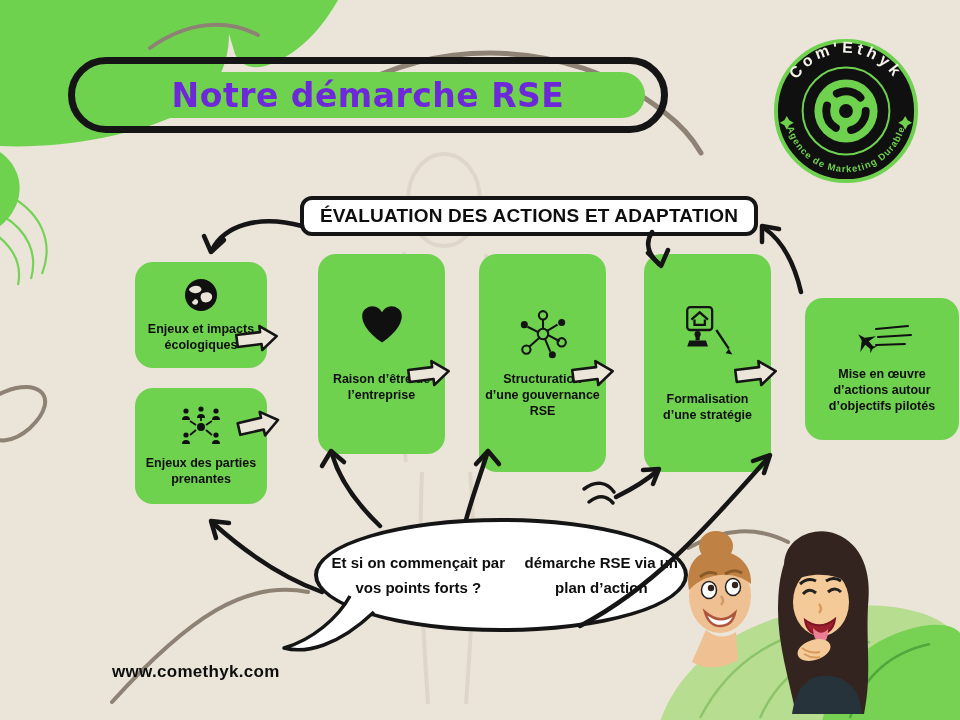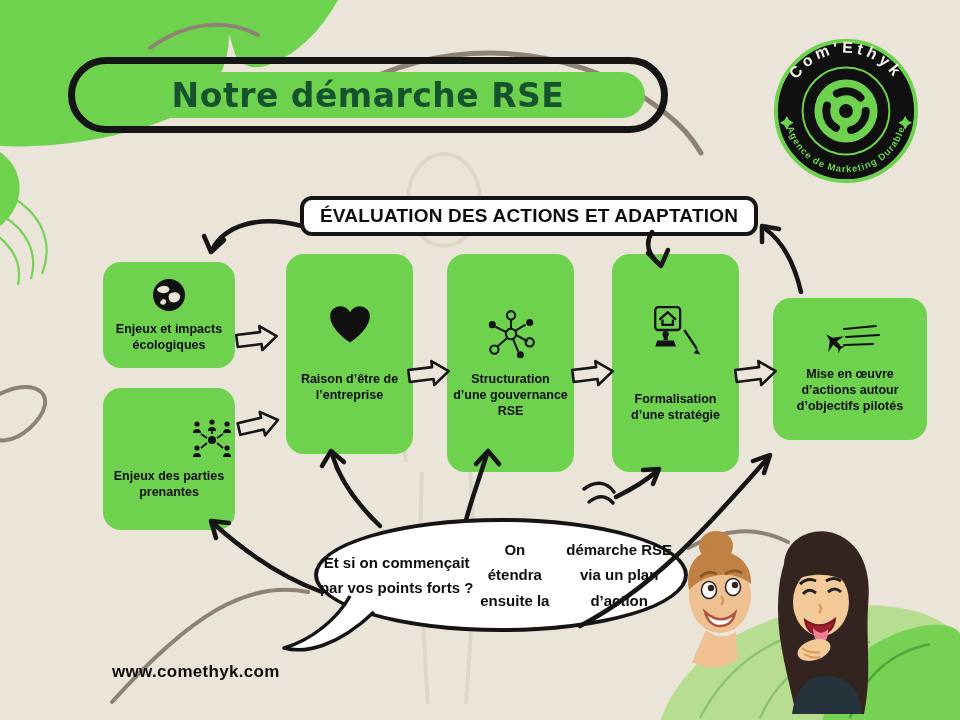--- a/index.html
+++ b/index.html
@@ -25,45 +25,46 @@
     position: absolute; left: 68px; top: 57px; width: 600px; height: 76px;
     border: 7px solid #151515; border-radius: 40px; z-index: 2;
   }
   .title-green {
     position: absolute; left: 16px; top: 8px; width: 554px; height: 46px;
     background: #6fd24f; border-radius: 24px;
     display: flex; align-items: center; justify-content: center;
   }
   .title-green h1 {
     font-family: "DejaVu Sans", sans-serif;
-    font-size: 33px; font-weight: bold; letter-spacing: 0.5px; color: #14532d;
+    font-size: 33px; font-weight: bold; letter-spacing: 0.5px; color: #6d28d9;
     white-space: nowrap;
     text-align: center;
   }
 
   
   .logo { position: absolute; left: 772px; top: 37px; width: 148px; height: 148px; z-index: 2; }
 
   
   .eval-banner {
     position: absolute; left: 300px; top: 196px; width: 458px; height: 40px;
     background: #ffffff; border: 4px solid #151515; border-radius: 12px;
     display: flex; align-items: center; justify-content: center; z-index: 2;
     font-weight: bold; font-size: 19px; letter-spacing: 0.2px; white-space: nowrap;
   }
 
   
   .box {
     position: absolute; background: #6fd24f; border-radius: 18px; z-index: 2;
     display: flex; flex-direction: column; align-items: center; justify-content: center;
     text-align: center;
+    margin-left: 32px;
   }
   .box .label { font-weight: bold; font-size: 12.5px; line-height: 1.3; padding: 0 6px; }
   .input-1 { left: 103px; top: 262px; width: 132px; height: 106px; gap: 8px; }
-  .input-2 { left: 103px; top: 388px; width: 132px; height: 142px; gap: 8px; align-items: flex-end; }
+  .input-2 { left: 103px; top: 388px; width: 132px; height: 116px; gap: 8px; }
   .step-1  { left: 286px; top: 254px; width: 127px; height: 200px; gap: 26px; }
   .step-2  { left: 447px; top: 254px; width: 127px; height: 218px; gap: 10px; }
   .step-3  { left: 612px; top: 254px; width: 127px; height: 218px; gap: 34px; }
   .output-1{ left: 773px; top: 298px; width: 154px; height: 142px; gap: 2px; }
 
   
   .arrows { position: absolute; inset: 0; z-index: 4; pointer-events: none; }
 
   
   .speech-bubble {
@@ -253,21 +254,20 @@
         <path d="M26,5 L58,2"></path>
         <path d="M28,13 L61,11"></path>
         <path d="M26,21 L55,20"></path>
       </g>
     </svg>
     <span class="label">Mise en œuvre d’actions autour d’objectifs pilotés</span>
   </div>
 
   <div class="speech-bubble">
     <span class="bline">Et si on commençait par vos points forts ?</span>
-    <span class="bline">On étendra ensuite la</span>
     <span class="bline">démarche RSE via un plan d’action</span>
   </div>
 
   <svg class="arrows" viewBox="0 0 960 720">
 
     <path d="M374,612 C338,646 306,654 284,648 C312,640 338,618 350,596" fill="#ffffff" stroke="#151515" stroke-width="3.5" stroke-linejoin="round"></path>
     <g stroke="#151515" stroke-width="4.5" fill="none" stroke-linecap="round" stroke-linejoin="round">
 
       <path d="M302,226 C258,214 224,226 212,250"></path>
       <path d="M204,236 L211,252 L224,240"></path>

